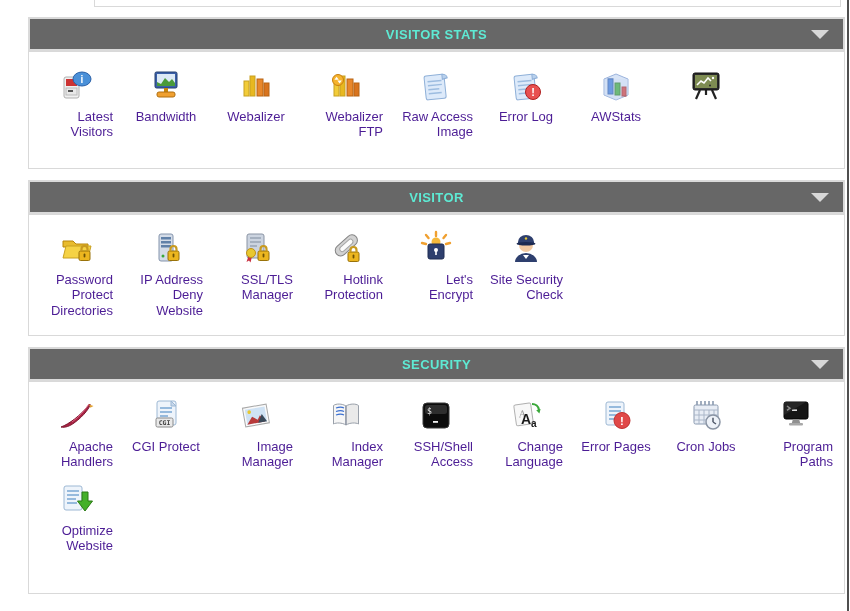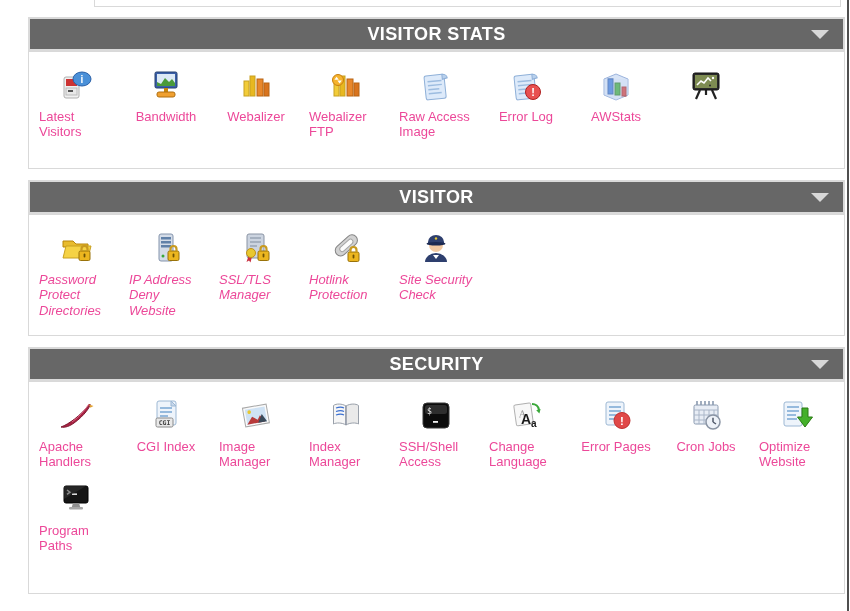--- a/index.html
+++ b/index.html
@@ -22,46 +22,46 @@
   .sections { position:absolute; left:28px; top:17px; width:817px; }
   .section { margin-bottom:11px; }
   .section-header {
     position:relative; height:30px;
     background:#676767;
     border:2px solid #dadada;
     display:flex; align-items:center; justify-content:center;
     cursor:pointer;
   }
   .section-title {
-    color:#ffffff; font-weight:bold; font-size:18px; letter-spacing:0.4px;
+    color:#5eead4; font-weight:bold; font-size:13px; letter-spacing:0.4px;
   }
   .collapse-arrow {
     position:absolute; right:14px; top:11px; width:0; height:0;
     border-left:9px solid transparent; border-right:9px solid transparent;
     border-top:9px solid #d8d8d8;
     cursor:pointer;
   }
   .section-body {
     box-sizing:border-box;
     border:1px solid #d9d9d9; background:#ffffff;
     padding:14px 0 8px 2px;
     display:flex; flex-wrap:wrap; align-content:flex-start; row-gap:10px;
   }
   .section.s1 .section-body { min-height:118px; }
-  .section.s2 .section-body { min-height:122px;font-style:italic; }
+  .section.s2 .section-body { min-height:122px; }
   .section.s3 .section-body { min-height:213px; }
   .item {
     width:90px; display:flex; flex-direction:column; align-items:center;
     cursor:pointer;
   }
   .item .icon { width:40px; height:40px; display:block; }
   .item .icon svg { width:40px; height:40px; display:block; }
   .item .label {
     margin-top:3px; font-size:13px; line-height:1.18;
-    color:#ec4899; text-align:left; max-width:74px;
+    color:#4c1d95; text-align:right; max-width:74px;
   }
 </style>
 </head>
 <body>
 
 <div class="prev-box"></div>
 <div class="right-edge"></div>
 
 <div class="sections">
 
@@ -231,20 +231,34 @@
               <rect x="22" y="23" width="11" height="9.5" rx="1.5" fill="#ecb61f" stroke="#99720a"></rect>
               <path d="M24.5,23 v-2 a3,3 0 0 1 6,0 v2" fill="none" stroke="#c89a20" stroke-width="2.2"></path>
               <rect x="26.6" y="25.5" width="1.8" height="4" rx="0.9" fill="#6e5205"></rect>
             </svg>
           </span>
           <span class="label">Hotlink Protection</span>
         </div>
         <div class="item">
           <span class="icon">
             <svg viewBox="0 0 40 40" xmlns="http://www.w3.org/2000/svg">
+              <g stroke="#f0a030" stroke-width="2.4" stroke-linecap="round" fill="none">
+                <path d="M20,3 v4 M10,6 l2.5,3 M30,6 l-2.5,3 M6,14 l4,1 M34,14 l-4,1"></path>
+              </g>
+              <circle cx="20" cy="13" r="4.5" fill="#f5b83a"></circle>
+              <rect x="12" y="15" width="16" height="15" rx="2" fill="#2e3f6e" stroke="#1e2c52"></rect>
+              <circle cx="20" cy="21" r="2" fill="#ffffff"></circle>
+              <rect x="19.2" y="21" width="1.6" height="5" fill="#ffffff"></rect>
+            </svg>
+          </span>
+          <span class="label">Let's Encrypt</span>
+        </div>
+        <div class="item">
+          <span class="icon">
+            <svg viewBox="0 0 40 40" xmlns="http://www.w3.org/2000/svg">
               <path d="M9,33 a11,9 0 0 1 22,0 z" fill="#2e3f6e"></path>
               <path d="M17,26 l3,4 3,-4 z" fill="#ffffff"></path>
               <circle cx="20" cy="16" r="7" fill="#f2c9a2"></circle>
               <path d="M12,13 a8,7 0 0 1 16,0 l0,1.5 h-16 z" fill="#2e3f6e"></path>
               <ellipse cx="20" cy="14.8" rx="9.5" ry="1.8" fill="#1c2a52"></ellipse>
               <circle cx="20" cy="9.5" r="1.2" fill="#e8c830"></circle>
             </svg>
           </span>
           <span class="label">Site Security Check</span>
         </div>
@@ -270,21 +284,21 @@
         <div class="item">
           <span class="icon">
             <svg viewBox="0 0 40 40" xmlns="http://www.w3.org/2000/svg">
               <rect x="11" y="5" width="19" height="24" rx="2" fill="#eef4fb" stroke="#9db8d4"></rect>
               <path d="M25,5 l5,5 h-5 z" fill="#c9d9ec" stroke="#9db8d4"></path>
               <path d="M14,12 h12 M14,16 h12 M14,20 h8" stroke="#7aa7d4" stroke-width="1.5" fill="none"></path>
               <rect x="10" y="22" width="17" height="9" rx="1.5" fill="#e9e9e9" stroke="#8a8a8a"></rect>
               <text x="18.5" y="28.8" font-size="6.5" font-weight="bold" fill="#444444" text-anchor="middle" font-family="DejaVu Sans Mono, monospace">CGI</text>
             </svg>
           </span>
-          <span class="label">CGI Index</span>
+          <span class="label">CGI Protect</span>
         </div>
         <div class="item">
           <span class="icon">
             <svg viewBox="0 0 40 40" xmlns="http://www.w3.org/2000/svg">
               <g transform="rotate(-10 20 20)">
                 <rect x="8" y="10" width="24" height="19" fill="#fafafa" stroke="#a8a8a8"></rect>
                 <rect x="10" y="12" width="20" height="15" fill="#cfe2f4"></rect>
                 <path d="M10,27 l6,-7 5,4 3,-4 4,7 z" fill="#b83a3a"></path>
                 <path d="M21,27 l5,-8 4,8 z" fill="#3a4a5a"></path>
                 <circle cx="14" cy="15" r="1.8" fill="#e8c830"></circle>
@@ -349,36 +363,36 @@
               <path d="M8,14 h24 M13,14 v14 M18,14 v14 M23,14 v14 M28,14 v14 M8,19 h24 M8,24 h24" stroke="#aab6c8" stroke-width="1" fill="none"></path>
               <circle cx="27" cy="26" r="7" fill="#eef2f8" stroke="#8a94a4" stroke-width="1.5"></circle>
               <path d="M27,26 v-4.2 M27,26 l3,2" stroke="#505868" stroke-width="1.5" fill="none"></path>
             </svg>
           </span>
           <span class="label">Cron Jobs</span>
         </div>
         <div class="item">
           <span class="icon">
             <svg viewBox="0 0 40 40" xmlns="http://www.w3.org/2000/svg">
-              <rect x="8" y="6" width="18" height="24" rx="2" fill="#eef4fb" stroke="#9db8d4"></rect>
-              <path d="M11,11 h12 M11,15 h12 M11,19 h9 M11,23 h10" stroke="#7aa7d4" stroke-width="1.5" fill="none"></path>
-              <path d="M26,12 h6 v9 h4.5 l-7.5,10 -7.5,-10 h4.5 z" fill="#44b02a" stroke="#2a7a14"></path>
-            </svg>
-          </span>
-          <span class="label">Optimize Website</span>
-        </div>
-        <div class="item">
-          <span class="icon">
-            <svg viewBox="0 0 40 40" xmlns="http://www.w3.org/2000/svg">
               <rect x="8" y="6" width="24" height="17" rx="2" fill="#151515" stroke="#000000"></rect>
               <path d="M11,10 l3,2.2 -3,2.2" stroke="#dddddd" stroke-width="1.5" fill="none"></path>
               <rect x="16" y="13.4" width="5" height="1.6" fill="#dddddd"></rect>
               <path d="M8,6 L30,6 L8,19 Z" fill="#383838" opacity="0.5"></path>
               <path d="M17,23 h6 l1.2,4 h-8.4 z" fill="#909090"></path>
               <rect x="13" y="27" width="14" height="2.5" rx="1" fill="#a8a8a8"></rect>
             </svg>
           </span>
           <span class="label">Program Paths</span>
         </div>
+        <div class="item">
+          <span class="icon">
+            <svg viewBox="0 0 40 40" xmlns="http://www.w3.org/2000/svg">
+              <rect x="8" y="6" width="18" height="24" rx="2" fill="#eef4fb" stroke="#9db8d4"></rect>
+              <path d="M11,11 h12 M11,15 h12 M11,19 h9 M11,23 h10" stroke="#7aa7d4" stroke-width="1.5" fill="none"></path>
+              <path d="M26,12 h6 v9 h4.5 l-7.5,10 -7.5,-10 h4.5 z" fill="#44b02a" stroke="#2a7a14"></path>
+            </svg>
+          </span>
+          <span class="label">Optimize Website</span>
+        </div>
       </div>
   </div>
 
 </div>
 
 </body></html>

